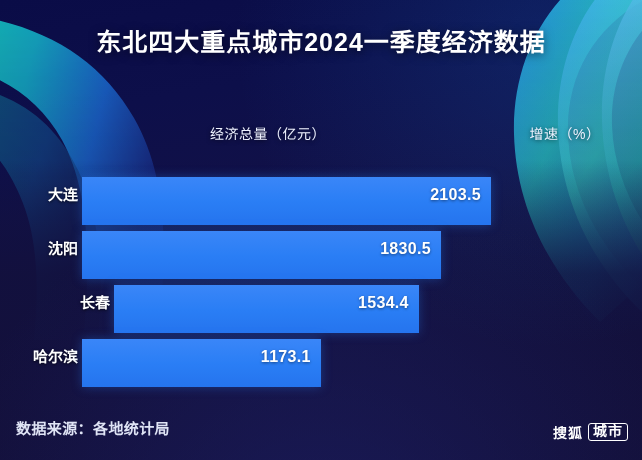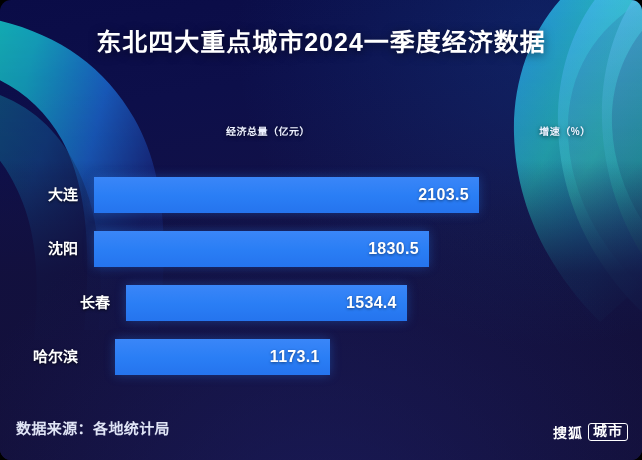--- a/index.html
+++ b/index.html
@@ -7,21 +7,20 @@
     padding: 0;
     background: #000;
   }
   #stage {
     position: relative;
     width: 642px;
     height: 460px;
     overflow: hidden;
     font-family: "Liberation Sans", "DejaVu Sans", sans-serif;
     background: linear-gradient(170deg, #0a0c47 0%, #0d0f4a 22%, #141246 55%, #171444 78%, #16133f 100%);
-    border-radius: 11px;
     -webkit-font-smoothing: antialiased;
   }
 
   
   .bg-layer {
     position: absolute;
     inset: 0;
     overflow: hidden;
     pointer-events: none;
   }
@@ -51,22 +50,22 @@
     font-size: 25px;
     font-weight: bold;
     letter-spacing: 1px;
     text-shadow: 0 2px 10px rgba(0,0,0,0.55);
   }
 
   
   .sec-head {
     position: absolute;
     color: #eef2ff;
-    font-size: 10px;
-    font-weight: bold;
+    font-size: 14px;
+    font-weight: normal;
     letter-spacing: 0.5px;
     text-shadow: 0 1px 4px rgba(0,0,0,0.6);
   }
   #head-left  { left: 148px; top: 123px; width: 240px; text-align: center; }
   #head-right { left: 505px; top: 123px; width: 120px; text-align: center; }
 
   
   .bar-chart { position: absolute; left: 0; top: 168px; width: 500px; height: 216px; }
   .bar-row {
     position: absolute;
@@ -85,24 +84,25 @@
     color: #ffffff;
     font-size: 15px;
     font-weight: bold;
     white-space: nowrap;
     text-shadow: 0 1px 3px rgba(0,0,0,0.7);
   }
   .bar-label.narrow { left: 4px; width: 74px; }
   .bar-track { position: absolute; left: 82px; top: 1px; height: 36px; width: 400px; }
   .bar-fill {
     position: absolute;
-    left: 12px; top: 0;
-    height: 36px;
+    left: 0; top: 0;
+    height: 48px;
     background: linear-gradient(180deg, #3a86f8 0%, #2a7ef5 52%, #2574ee 100%);
     box-shadow: 0 0 10px rgba(42,126,245,0.35);
+    padding-left: 24px;
   }
   .bar-value {
     position: absolute;
     right: 10px;
     top: 0;
     height: 36px;
     line-height: 36px;
     color: #ffffff;
     font-size: 16px;
     font-weight: bold;
@@ -252,21 +252,21 @@
       <div class="bar-track">
         <div class="bar-fill" id="bar-fill-2" style="width: 280.8px; background: linear-gradient(rgb(58, 134, 248) 0%, rgb(42, 126, 245) 52%, rgb(37, 116, 238) 100%);">
           <div class="bar-value">1534.4</div>
         </div>
       </div>
     </div>
 
     <div class="bar-row" style="top:170px;">
       <div class="bar-label narrow">哈尔滨</div>
       <div class="bar-track">
-        <div class="bar-fill" id="bar-fill-3" style="width: 214.7px; background: linear-gradient(rgb(58, 134, 248) 0%, rgb(42, 126, 245) 52%, rgb(37, 116, 238) 100%); margin-left: 21px;">
+        <div class="bar-fill" id="bar-fill-3" style="width: 214.7px; background: linear-gradient(rgb(58, 134, 248) 0%, rgb(42, 126, 245) 52%, rgb(37, 116, 238) 100%);">
           <div class="bar-value">1173.1</div>
         </div>
       </div>
     </div>
 
   </div>
 
 
   <div class="footer-src">数据来源：各地统计局</div>
 

